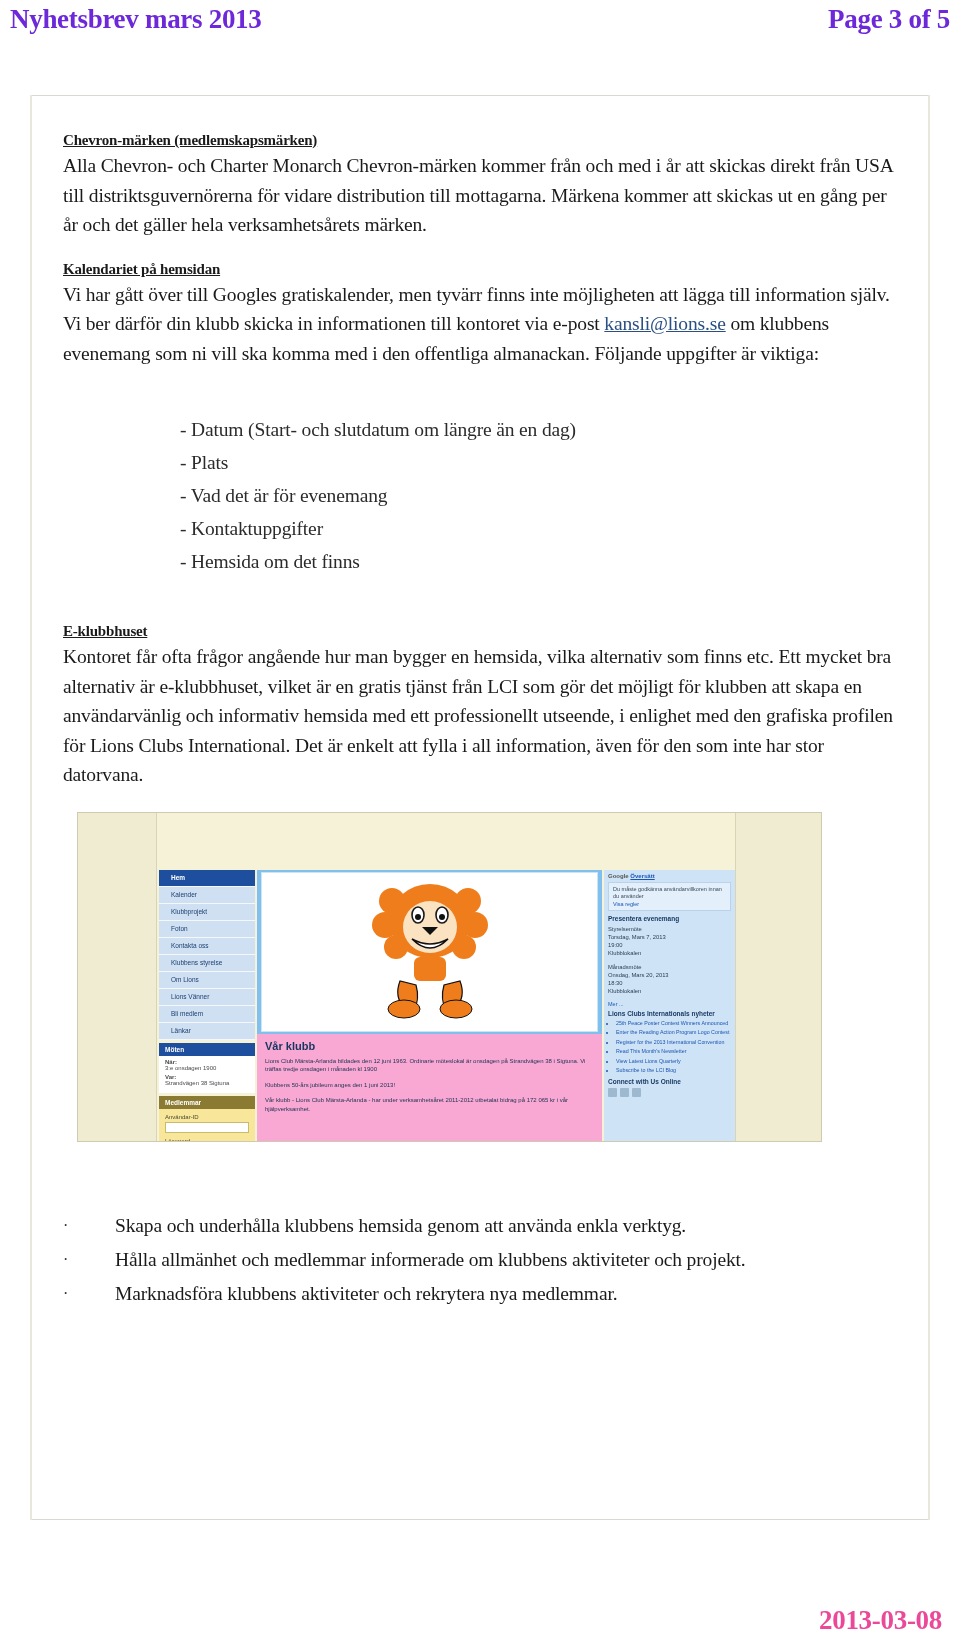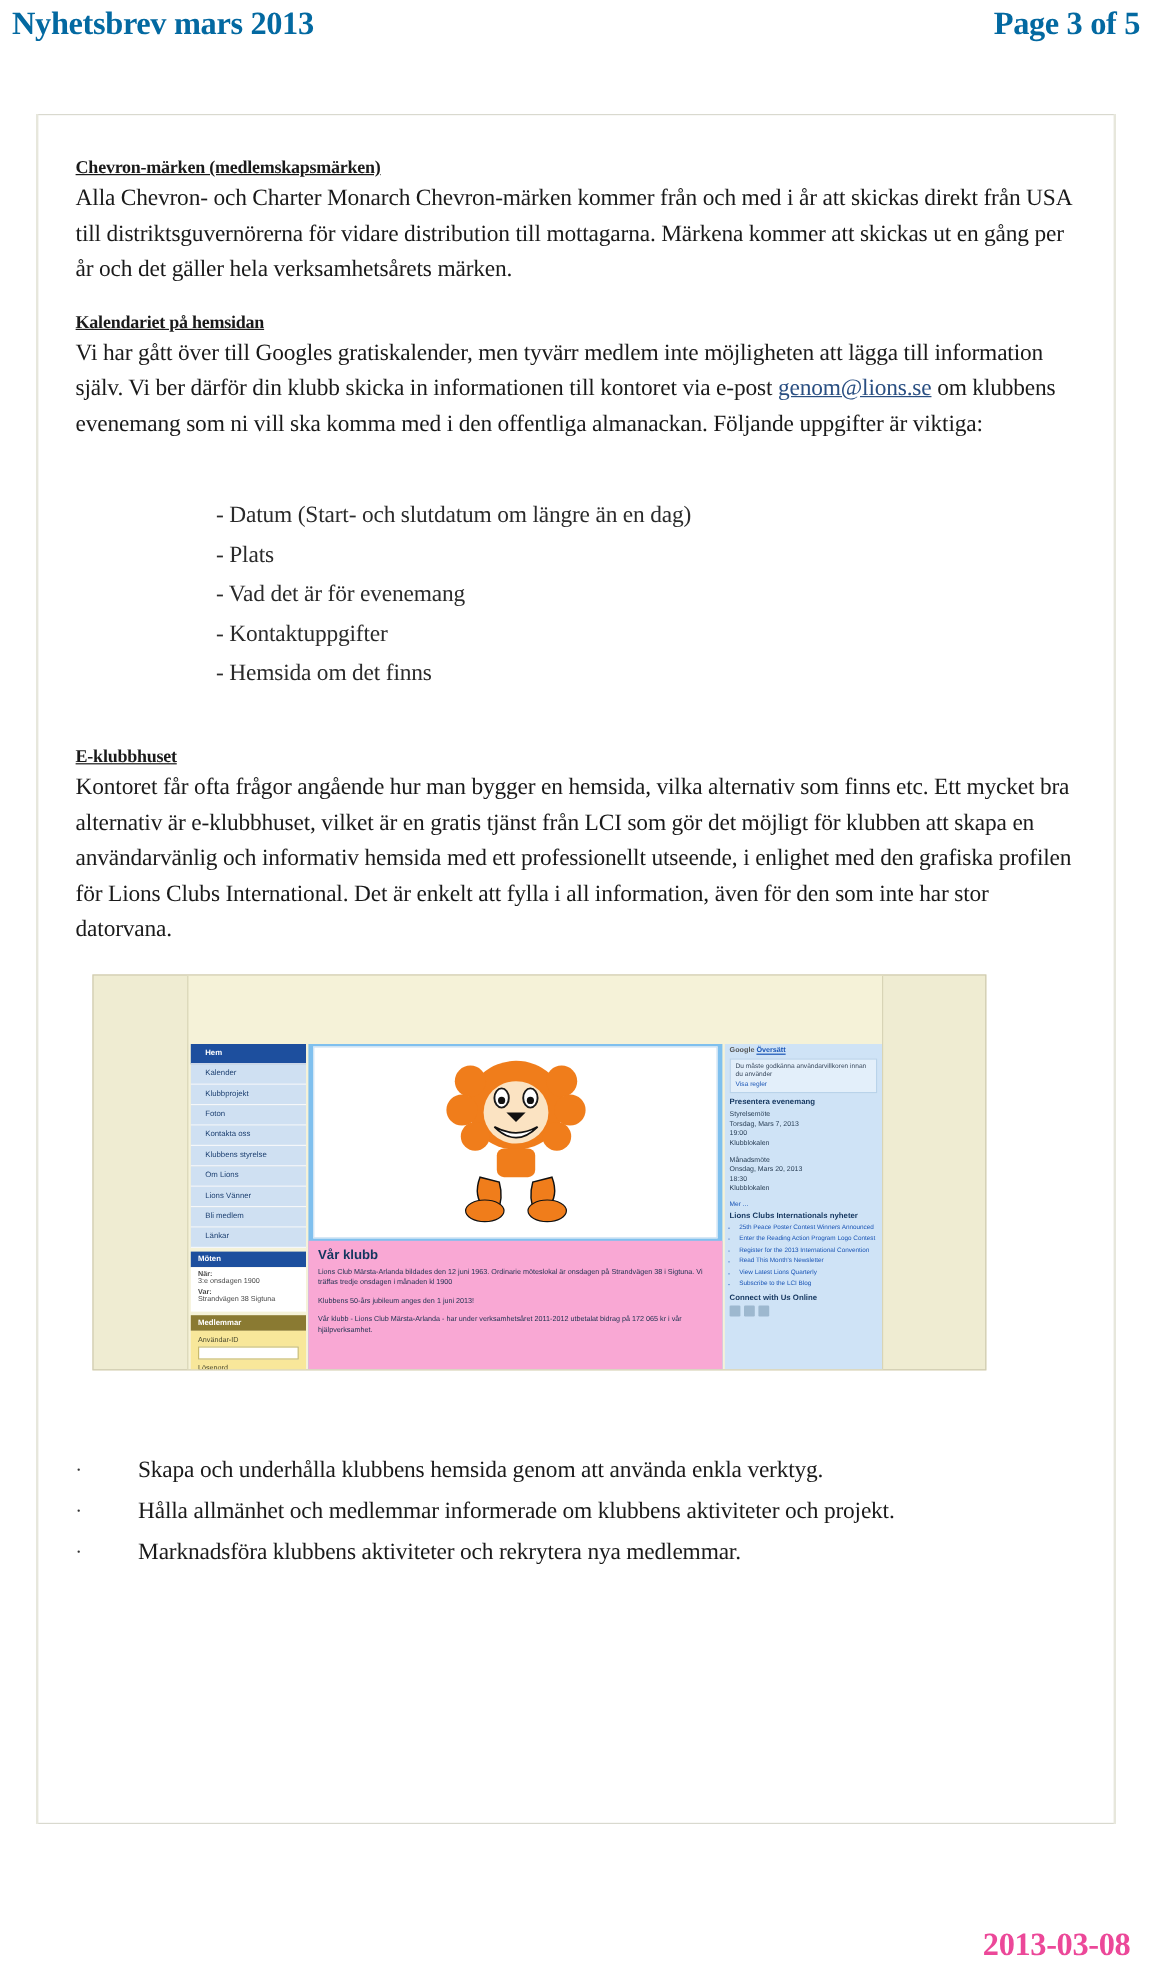--- a/index.html
+++ b/index.html
@@ -12,21 +12,21 @@
     overflow:hidden;
   }
   
   .page-header{
     position:absolute;left:0;top:0;width:960px;height:46px;
     display:flex;align-items:flex-start;justify-content:space-between;
     padding:4px 10px 0 10px;box-sizing:border-box;
   }
   .page-header .hdr-left,.page-header .hdr-right{
     font-weight:bold;font-size:27px;letter-spacing:-0.3px;
-    white-space:nowrap;color:#0369a1;
+    white-space:nowrap;color:#6d28d9;
   }
   
   .page-frame{
     position:absolute;left:30px;top:95px;width:900px;height:1425px;
     border:1px solid #d9d9cf;
     box-sizing:border-box;
     background:#fff;
   }
   .frame-inner-line{
     position:absolute;left:30px;top:95px;width:900px;height:1425px;
@@ -188,21 +188,21 @@
 <div class="frame-inner-line"></div>
 
 <div class="content">
 
   <h2 class="sec-title">Chevron-märken (medlemskapsmärken)</h2>
   <p class="para">Alla Chevron- och Charter Monarch Chevron-märken kommer från och med i år att skickas direkt från USA till distriktsguvernörerna för vidare distribution till mottagarna. Märkena kommer att skickas ut en gång per år och det gäller hela verksamhetsårets märken.</p>
 
   <div class="spacer-sm"></div>
 
   <h2 class="sec-title">Kalendariet på hemsidan</h2>
-  <p class="para"><span>Vi har gått över till Googles gratiskalender, men tyvärr medlem inte möjligheten att lägga till information själv. Vi ber därför din klubb skicka in informationen till kontoret via e-post </span><a class="maillink" href="#">genom@lions.se</a><span> om klubbens evenemang som ni vill ska komma med i den offentliga almanackan. Följande uppgifter är viktiga:</span></p>
+  <p class="para"><span>Vi har gått över till Googles gratiskalender, men tyvärr finns inte möjligheten att lägga till information själv. Vi ber därför din klubb skicka in informationen till kontoret via e-post </span><a class="maillink" href="#">kansli@lions.se</a><span> om klubbens evenemang som ni vill ska komma med i den offentliga almanackan. Följande uppgifter är viktiga:</span></p>
 
   <div class="spacer-md"></div>
 
   <ul class="dash-list">
     <li>- Datum (Start- och slutdatum om längre än en dag)</li>
     <li>- Plats</li>
     <li>- Vad det är för evenemang</li>
     <li>- Kontaktuppgifter</li>
     <li>- Hemsida om det finns</li>
   </ul>

